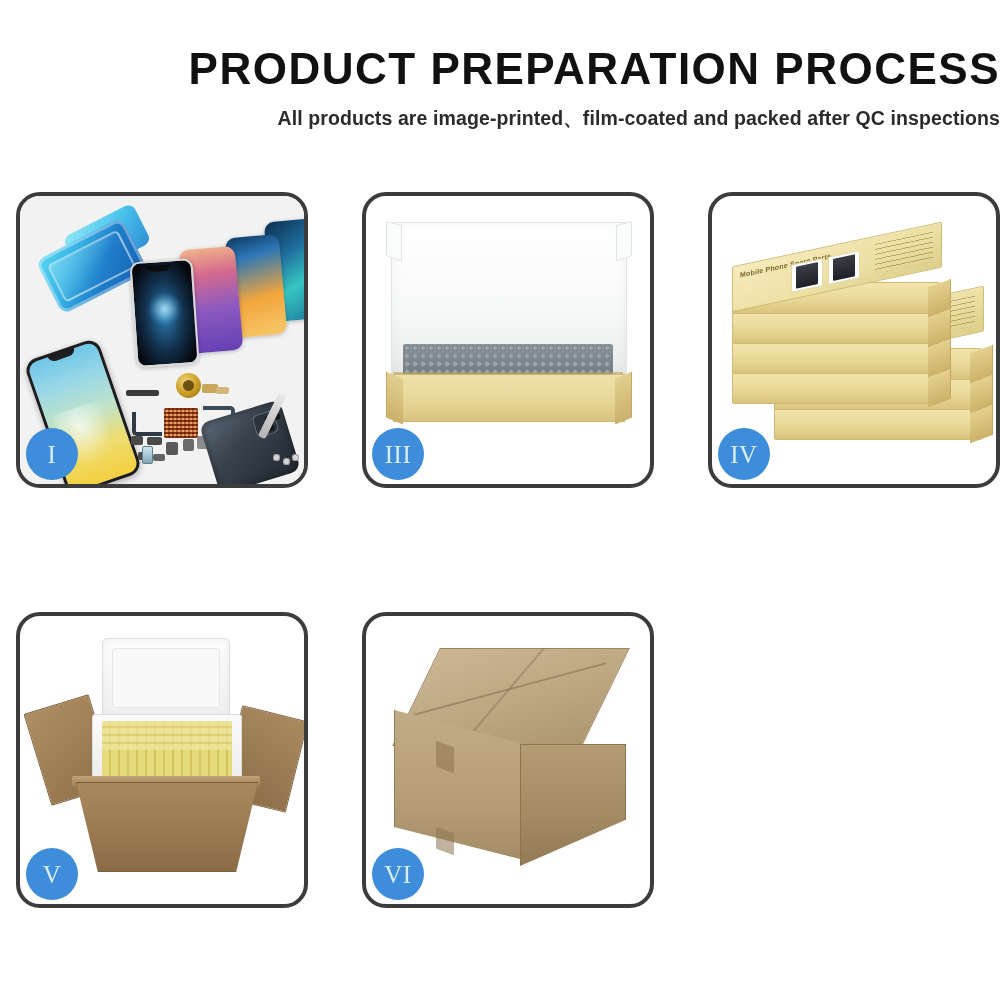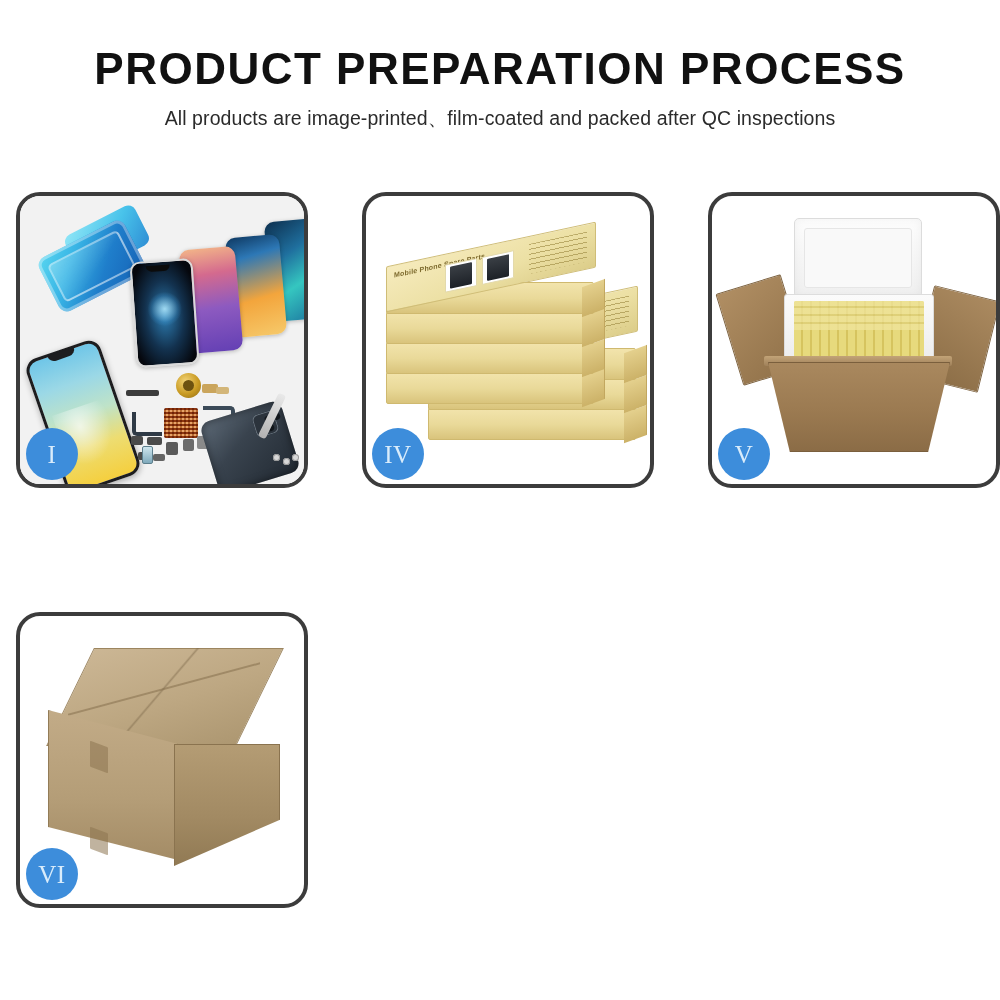--- a/index.html
+++ b/index.html
@@ -6,34 +6,34 @@
   body{
     width:1000px;height:1000px;
     background:#ffffff;
     font-family:"Liberation Sans",sans-serif;
     overflow:hidden;
     position:relative;
   }
   .page{position:relative;width:1000px;height:1000px;}
 
   
-  .header{position:absolute;left:0;top:46px;width:1000px;text-align:center;}
+  .header{position:absolute;left:0;top:46px;width:1000px;text-align:right;}
   .title{
     font-family:"Liberation Sans",sans-serif;
     font-weight:700;
     font-size:44px;
     letter-spacing:1.5px;
     color:#111111;
     line-height:1.05;
     white-space:nowrap;
   }
   .subtitle{
     margin-top:13px;
     font-family:"Liberation Sans",sans-serif;
-    font-weight:400;
+    font-weight:700;
     font-size:19.5px;
     color:#2b2b2b;
     letter-spacing:0.1px;
     white-space:nowrap;
   }
 
   
   .grid{
     position:absolute;
     left:16px;top:192px;
@@ -385,20 +385,31 @@
             <span></span>
               <span></span>
               <span></span>
           </div>
         </div>
       </div>
       <div class="badge">I</div>
     </div>
 
 
+    <div class="panel">
+      <div class="inner">
+        <div class="p3wrap">
+          <div class="lid"></div>
+          <div class="foam"></div>
+          <div class="trayedge"></div>
+          <div class="traybody"></div>
+        </div>
+      </div>
+      <div class="badge">III</div>
+    </div>
 
     <div class="panel">
       <div class="inner">
         <div class="stack">
           <div class="sbox sb5">
               <div class="side"></div>
             </div>
           <div class="sbox sb6">
               <div class="side"></div>
             </div>

